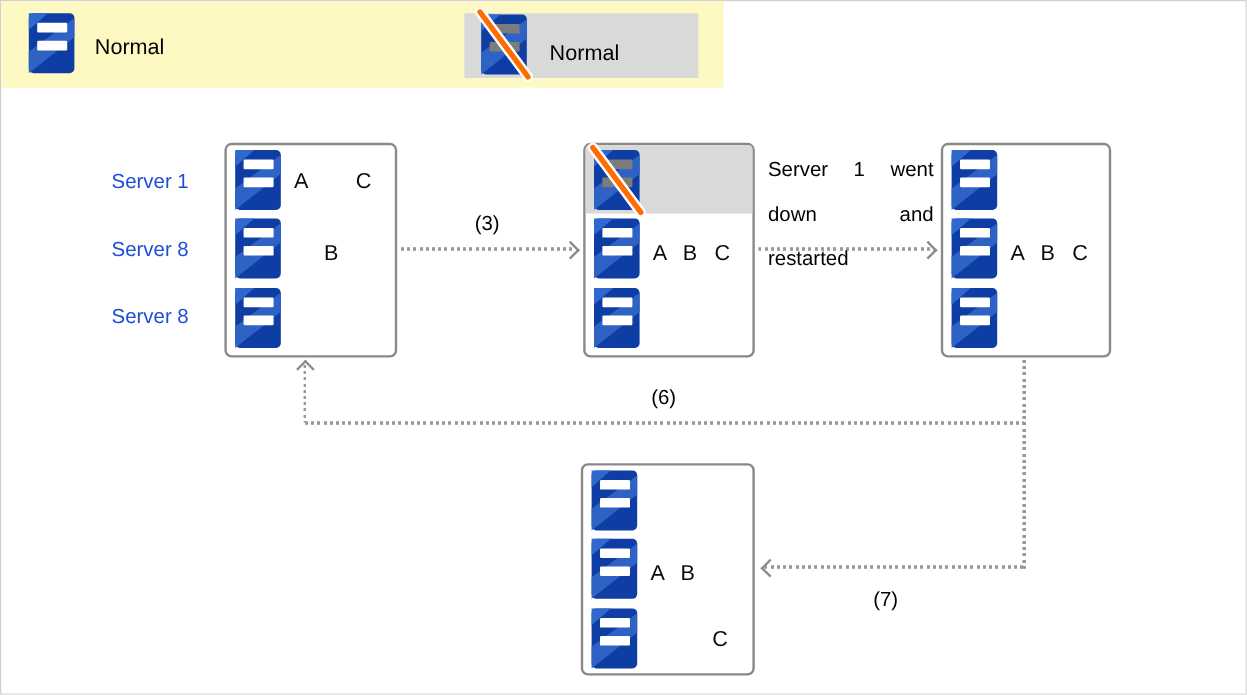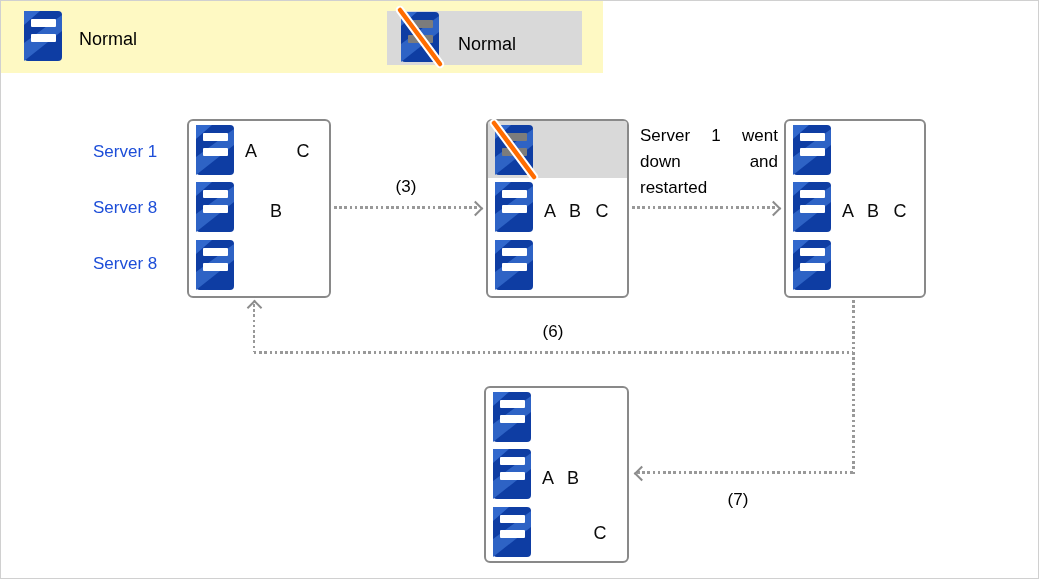--- a/index.html
+++ b/index.html
@@ -44,21 +44,21 @@
   .dot-v{position:absolute;width:2.5px;
     background-image:repeating-linear-gradient(180deg,#999 0,#999 2.5px,transparent 2.5px,transparent 5.2px);}
   .chev{position:absolute;width:9px;height:9px;
     border-top:2.5px solid #8c8c8c;border-right:2.5px solid #8c8c8c;}
   .chev-right{transform:rotate(45deg);}
   .chev-up{transform:rotate(-45deg);}
   .chev-left{transform:rotate(225deg);}
   .step-label{position:absolute;width:44px;text-align:center;font-size:17px;color:#000;}
   #annotation{
     position:absolute;left:639px;top:122px;width:138px;
-    font-size:17px;line-height:26px;color:#000;text-align:justify;
+    font-size:17px;line-height:37px;color:#000;text-align:justify;
   }
 </style>
 </head>
 <body>
 
 <svg width="0" height="0" style="position:absolute" aria-hidden="true">
   <defs>
     <g id="sym-server-normal">
       <rect x="0" y="0" width="38" height="50" rx="4" fill="#0E3DA3"></rect>
       <polygon points="0,50 0,32 38,4 38,20" fill="#2E63C5"></polygon>

